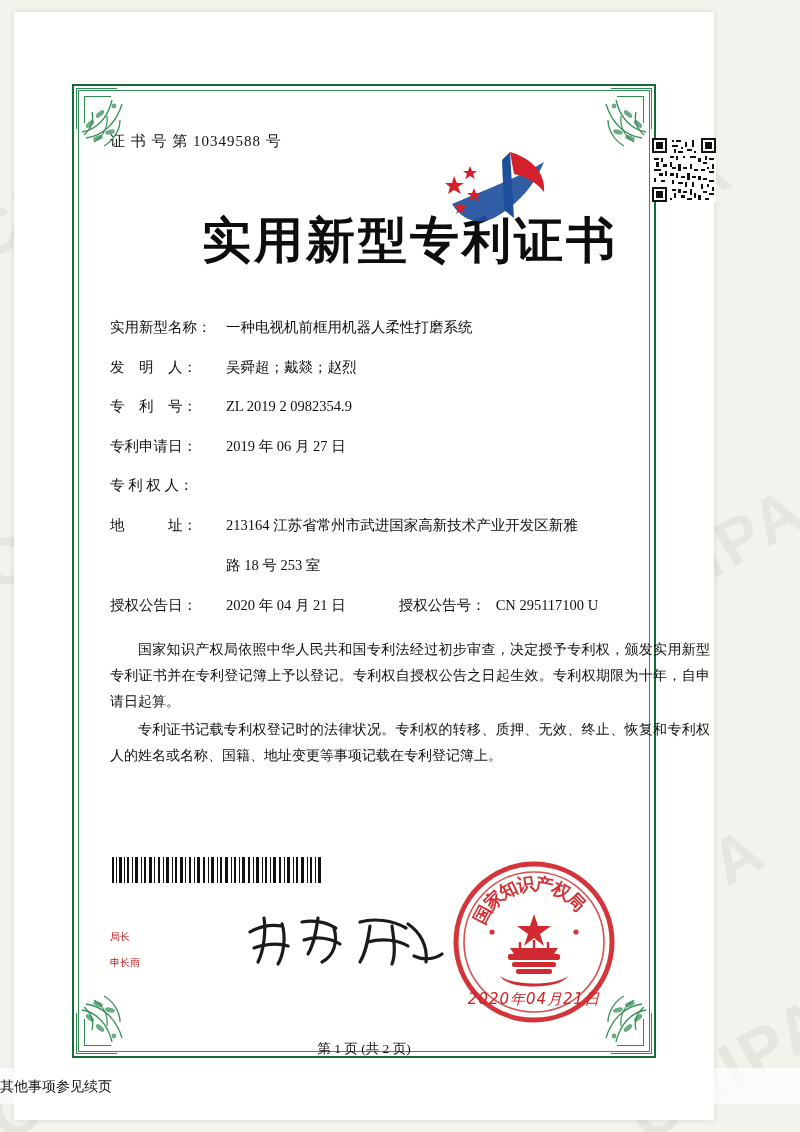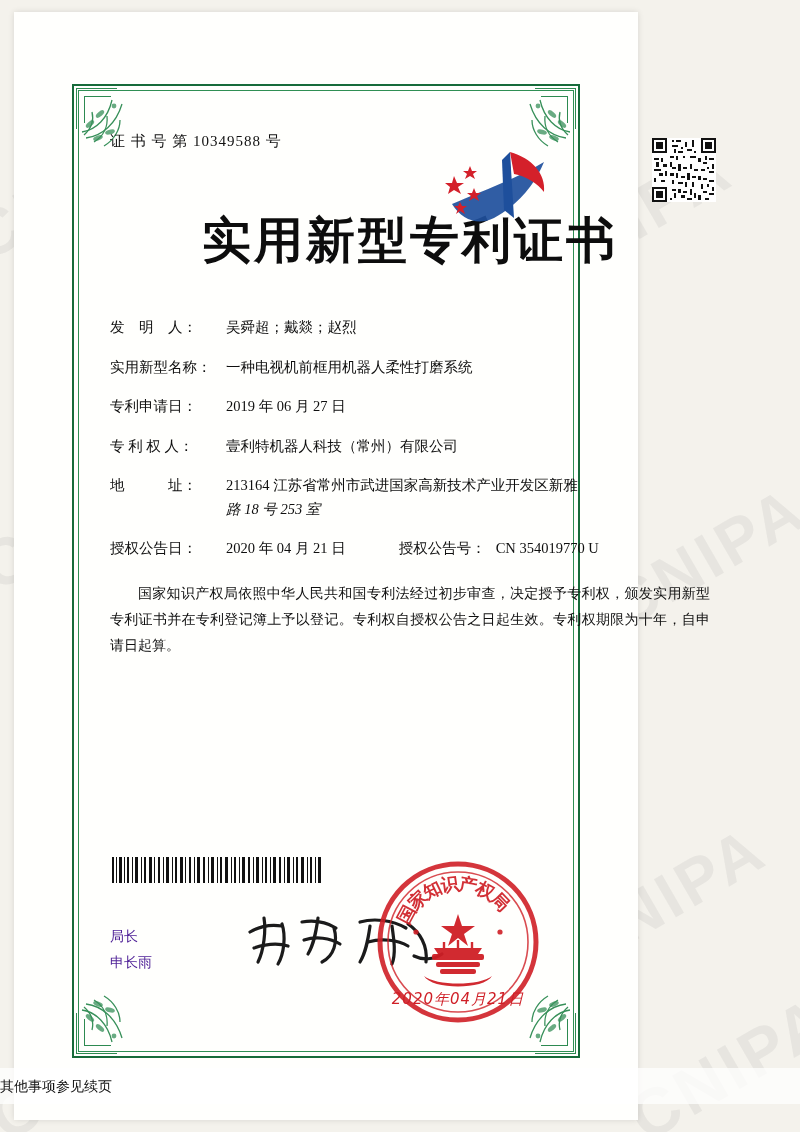--- a/index.html
+++ b/index.html
@@ -17,21 +17,21 @@
     font-family:"Liberation Sans","DejaVu Sans",sans-serif;
     font-weight:700;
     color:rgba(150,150,150,0.13);
     letter-spacing:4px;
     transform:rotate(-30deg);
     white-space:nowrap;
   }
 
   
   .sheet{
-    position:absolute;left:14px;top:12px;width:624px;height:1108px;
+    position:absolute;left:14px;top:12px;width:700px;height:1108px;
     background:#fffffd;
     box-shadow:0 0 6px rgba(0,0,0,0.12);
   }
 
   
   .border-outer{
     position:absolute;left:58px;top:72px;right:58px;bottom:62px;
     border:2px solid #176b3a;
   }
   .border-inner{
@@ -77,34 +77,34 @@
     margin-top:57px;text-align:center;
     font-size:49px;font-weight:700;letter-spacing:3px;color:#0d0d0d;
     font-family:"DejaVu Sans","Liberation Sans",sans-serif;
   }
 
   .fields{margin-top:46px;font-size:14.5px;color:#0f0f0f;line-height:1;}
   .row{display:flex;align-items:flex-start;margin-bottom:25px;}
   .lbl{width:116px;flex:none;letter-spacing:0px;}
   .lbl.spread{display:flex;justify-content:space-between;}
   .val{flex:1;}
-  .val .line2{display:block;margin-top:9px;font-style:italic;}
+  .val .line2{display:block;margin-top:26px;}
   .row.inline2 .val{display:flex;text-align:right;}
   .seg-lbl{margin-left:53px;margin-right:10px;}
 
   .para{
     font-size:14px;line-height:26px;color:#101010;
     text-align:justify;
   }
   .para p{margin:0 0 2px 0;text-indent:2em;}
 
   
   .barcode{position:absolute;left:96px;top:845px;width:215px;height:26px;}
 
-  .sign-block{position:absolute;left:96px;top:912px;font-size:14px;line-height:26px;color:#4c1d95;}
+  .sign-block{position:absolute;left:96px;top:912px;font-size:10px;line-height:26px;color:#b91c1c;}
   .signature{
     position:absolute;left:228px;top:898px;width:210px;height:62px;
   }
 
   
   .seal{position:absolute;right:96px;top:846px;width:168px;height:168px;}
   .seal-date{
     position:absolute;right:90px;top:978px;width:180px;text-align:center;
     color:#cf1f26;font-size:15px;letter-spacing:1px;
     font-family:"DejaVu Sans","Liberation Sans",sans-serif;
@@ -312,61 +312,65 @@
           <rect x="19" y="25" width="1" height="2"></rect>
         <rect x="8" y="27" width="1" height="1"></rect>
       </g>
     </svg>
 
     <div class="title">实用新型专利证书</div>
 
     <div class="fields">
 
       <div class="row">
+        <div class="lbl">实用新型名称：</div>
+        <div class="val">一种电视机前框用机器人柔性打磨系统</div>
+      </div>
+
+      <div class="row">
         <div class="lbl spread">发　明　人：</div>
         <div class="val">吴舜超；戴燚；赵烈</div>
       </div>
 
       <div class="row">
-        <div class="lbl">实用新型名称：</div>
-        <div class="val">一种电视机前框用机器人柔性打磨系统</div>
-      </div>
-
+        <div class="lbl spread">专　利　号：</div>
+        <div class="val">ZL 2019 2 0982354.9</div>
+      </div>
 
       <div class="row">
         <div class="lbl">专利申请日：</div>
         <div class="val">2019 年 06 月 27 日</div>
       </div>
 
       <div class="row">
         <div class="lbl spread">专 利 权 人：</div>
-        <div class="val">壹利特机器人科技（常州）有限公司</div>
       </div>
 
       <div class="row">
         <div class="lbl spread">地　　　址：</div>
         <div class="val">
           <span>213164 江苏省常州市武进国家高新技术产业开发区新雅</span>
           <span class="line2">路 18 号 253 室</span>
         </div>
       </div>
 
       <div class="row inline2">
         <div class="lbl">授权公告日：</div>
         <div class="val">
           <span>2020 年 04 月 21 日</span>
           <span class="seg-lbl">授权公告号：</span>
-          <span>CN 354019770 U</span>
+          <span>CN 295117100 U</span>
         </div>
       </div>
 
     </div>
 
     <div class="para">
       <p>国家知识产权局依照中华人民共和国专利法经过初步审查，决定授予专利权，颁发实用新型专利证书并在专利登记簿上予以登记。专利权自授权公告之日起生效。专利权期限为十年，自申请日起算。</p>
+      <p>专利证书记载专利权登记时的法律状况。专利权的转移、质押、无效、终止、恢复和专利权人的姓名或名称、国籍、地址变更等事项记载在专利登记簿上。</p>
     </div>
   </div>
 
   <svg class="barcode" viewBox="0 0 215 26" shape-rendering="crispEdges">
     <rect width="215" height="26" fill="#fffffd"></rect>
     <g fill="#111">
       <rect x="2" y="0" width="2" height="26"></rect>
         <rect x="6" y="0" width="1" height="26"></rect>
       <rect x="9" y="0" width="3" height="26"></rect>
         <rect x="14" y="0" width="1" height="26"></rect>
@@ -467,16 +471,17 @@
       </g>
       <path d="M50 118 C62 128 106 128 118 118 C110 132 58 132 50 118 Z"></path>
     </g>
     <g fill="#cf1f26" opacity=".9">
       <circle cx="42" cy="74" r="2.6"></circle>
         <circle cx="126" cy="74" r="2.6"></circle>
     </g>
   </svg>
   <div class="seal-date">2020年04月21日</div>
 
+  <div class="page-num">第 1 页 (共 2 页)</div>
 </div>
 
 <div class="footnote-bar"></div>
 <div class="footnote">其他事项参见续页</div>
 
 </body></html>

